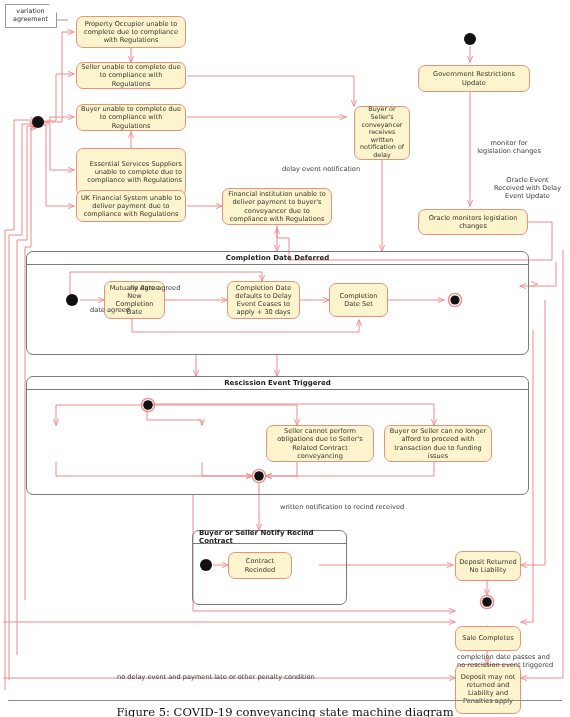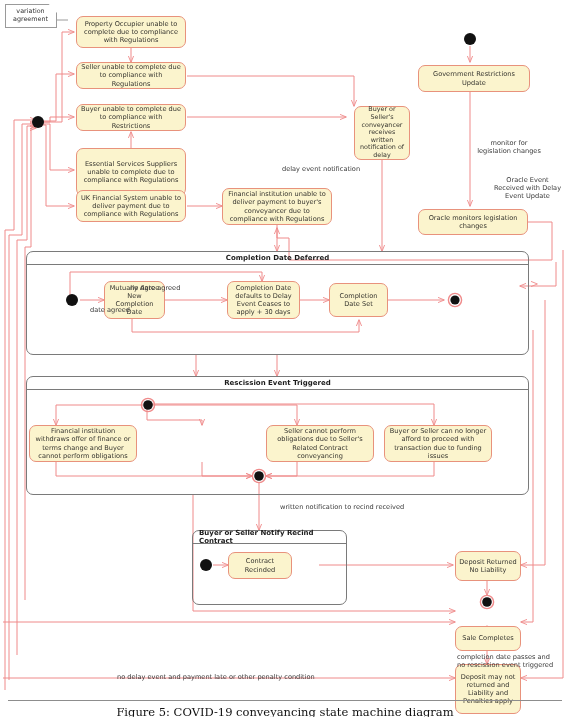--- a/index.html
+++ b/index.html
@@ -165,41 +165,40 @@
   </div>
 
   <div class="composite small" style="left:192px;top:530px;width:155px;height:75px;">
     <div class="title">Buyer or Seller Notify Recind Contract</div>
   </div>
 
   <div class="state" style="left:76px;top:16px;width:110px;height:32px;">Property Occupier unable to complete due to compliance with Regulations</div>
 
   <div class="state" style="left:76px;top:62px;width:110px;height:27px;">Seller unable to complete due to compliance with Regulations</div>
 
-  <div class="state" style="left:76px;top:104px;width:110px;height:27px;">Buyer unable to complete due to compliance with Restrictions</div>
-
-  <div class="state" style="left:76px;top:148px;width:110px;height:48px;">Essential Services Suppliers unable to complete due to compliance with Regulations</div>
+  <div class="state" style="left:76px;top:104px;width:110px;height:27px;">Buyer unable to complete due to compliance with Regulations</div>
+
+  <div class="state" style="left:76px;top:148px;width:110px;height:48px;text-align:right;">Essential Services Suppliers unable to complete due to compliance with Regulations</div>
 
   <div class="state" style="left:76px;top:190px;width:110px;height:32px;">UK Financial System unable to deliver payment due to compliance with Regulations</div>
 
   <div class="state" style="left:222px;top:188px;width:110px;height:37px;">Financial institution unable to deliver payment to buyer's conveyancer due to compliance with Regulations</div>
 
   <div class="state" style="left:418px;top:65px;width:112px;height:27px;">Government Restrictions Update</div>
 
   <div class="state" style="left:354px;top:106px;width:56px;height:54px;font-size:6.4px;line-height:7.6px;">Buyer or Seller's conveyancer receives written notification of delay</div>
 
   <div class="state" style="left:418px;top:209px;width:110px;height:26px;">Oracle monitors legislation changes</div>
 
   <div class="state" style="left:104px;top:281px;width:61px;height:38px;">Mutually Agree New Completion Date</div>
 
   <div class="state" style="left:227px;top:281px;width:73px;height:38px;">Completion Date defaults to Delay Event Ceases to apply + 30 days</div>
 
   <div class="state" style="left:329px;top:283px;width:59px;height:34px;">Completion Date Set</div>
 
-  <div class="state" style="left:29px;top:425px;width:108px;height:37px;">Financial institution withdraws offer of finance or terms change and Buyer cannot perform obligations</div>
 
 
   <div class="state" style="left:266px;top:425px;width:108px;height:37px;">Seller cannot perform obligations due to Seller's Related Contract conveyancing</div>
 
   <div class="state" style="left:384px;top:425px;width:108px;height:37px;">Buyer or Seller can no longer afford to proceed with transaction due to funding issues</div>
 
   <div class="state" style="left:228px;top:552px;width:64px;height:27px;">Contract Recinded</div>
 
   <div class="state" style="left:455px;top:551px;width:66px;height:30px;">Deposit Returned No Liability</div>
 

